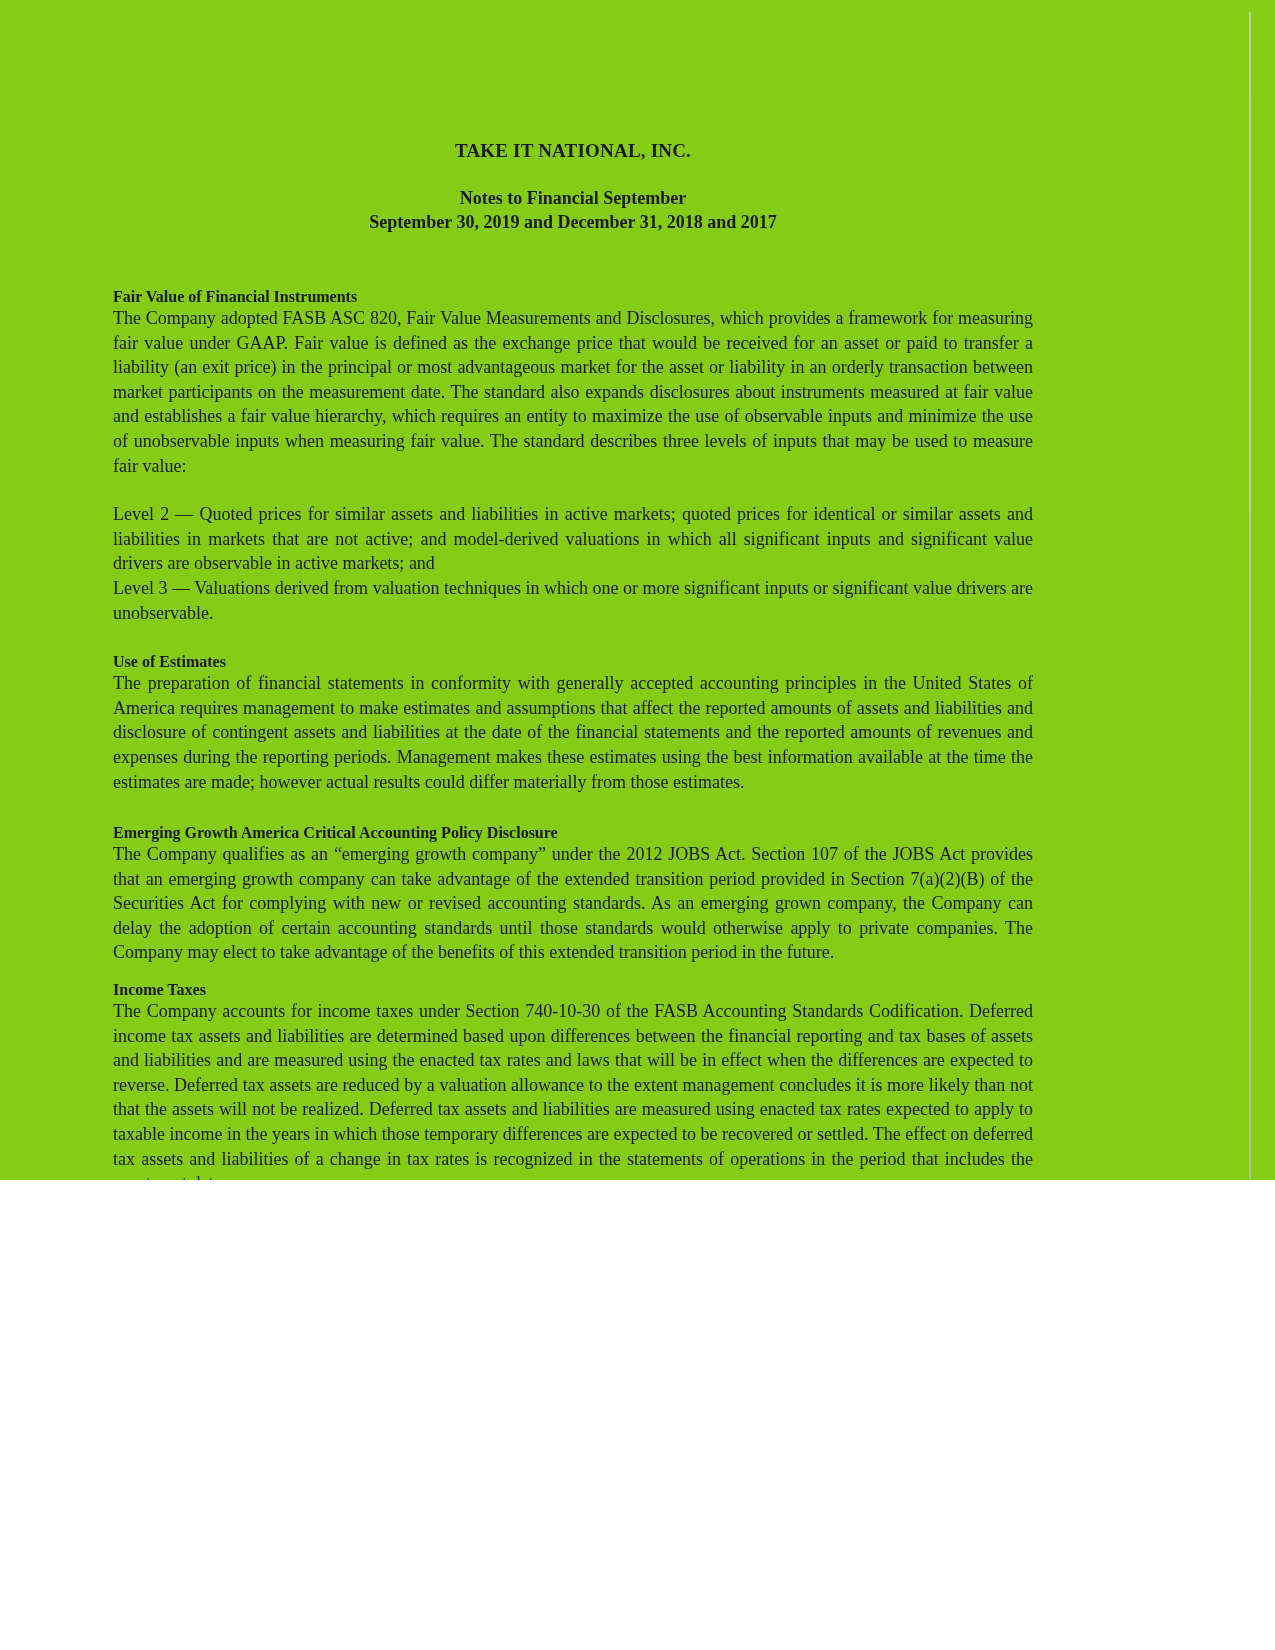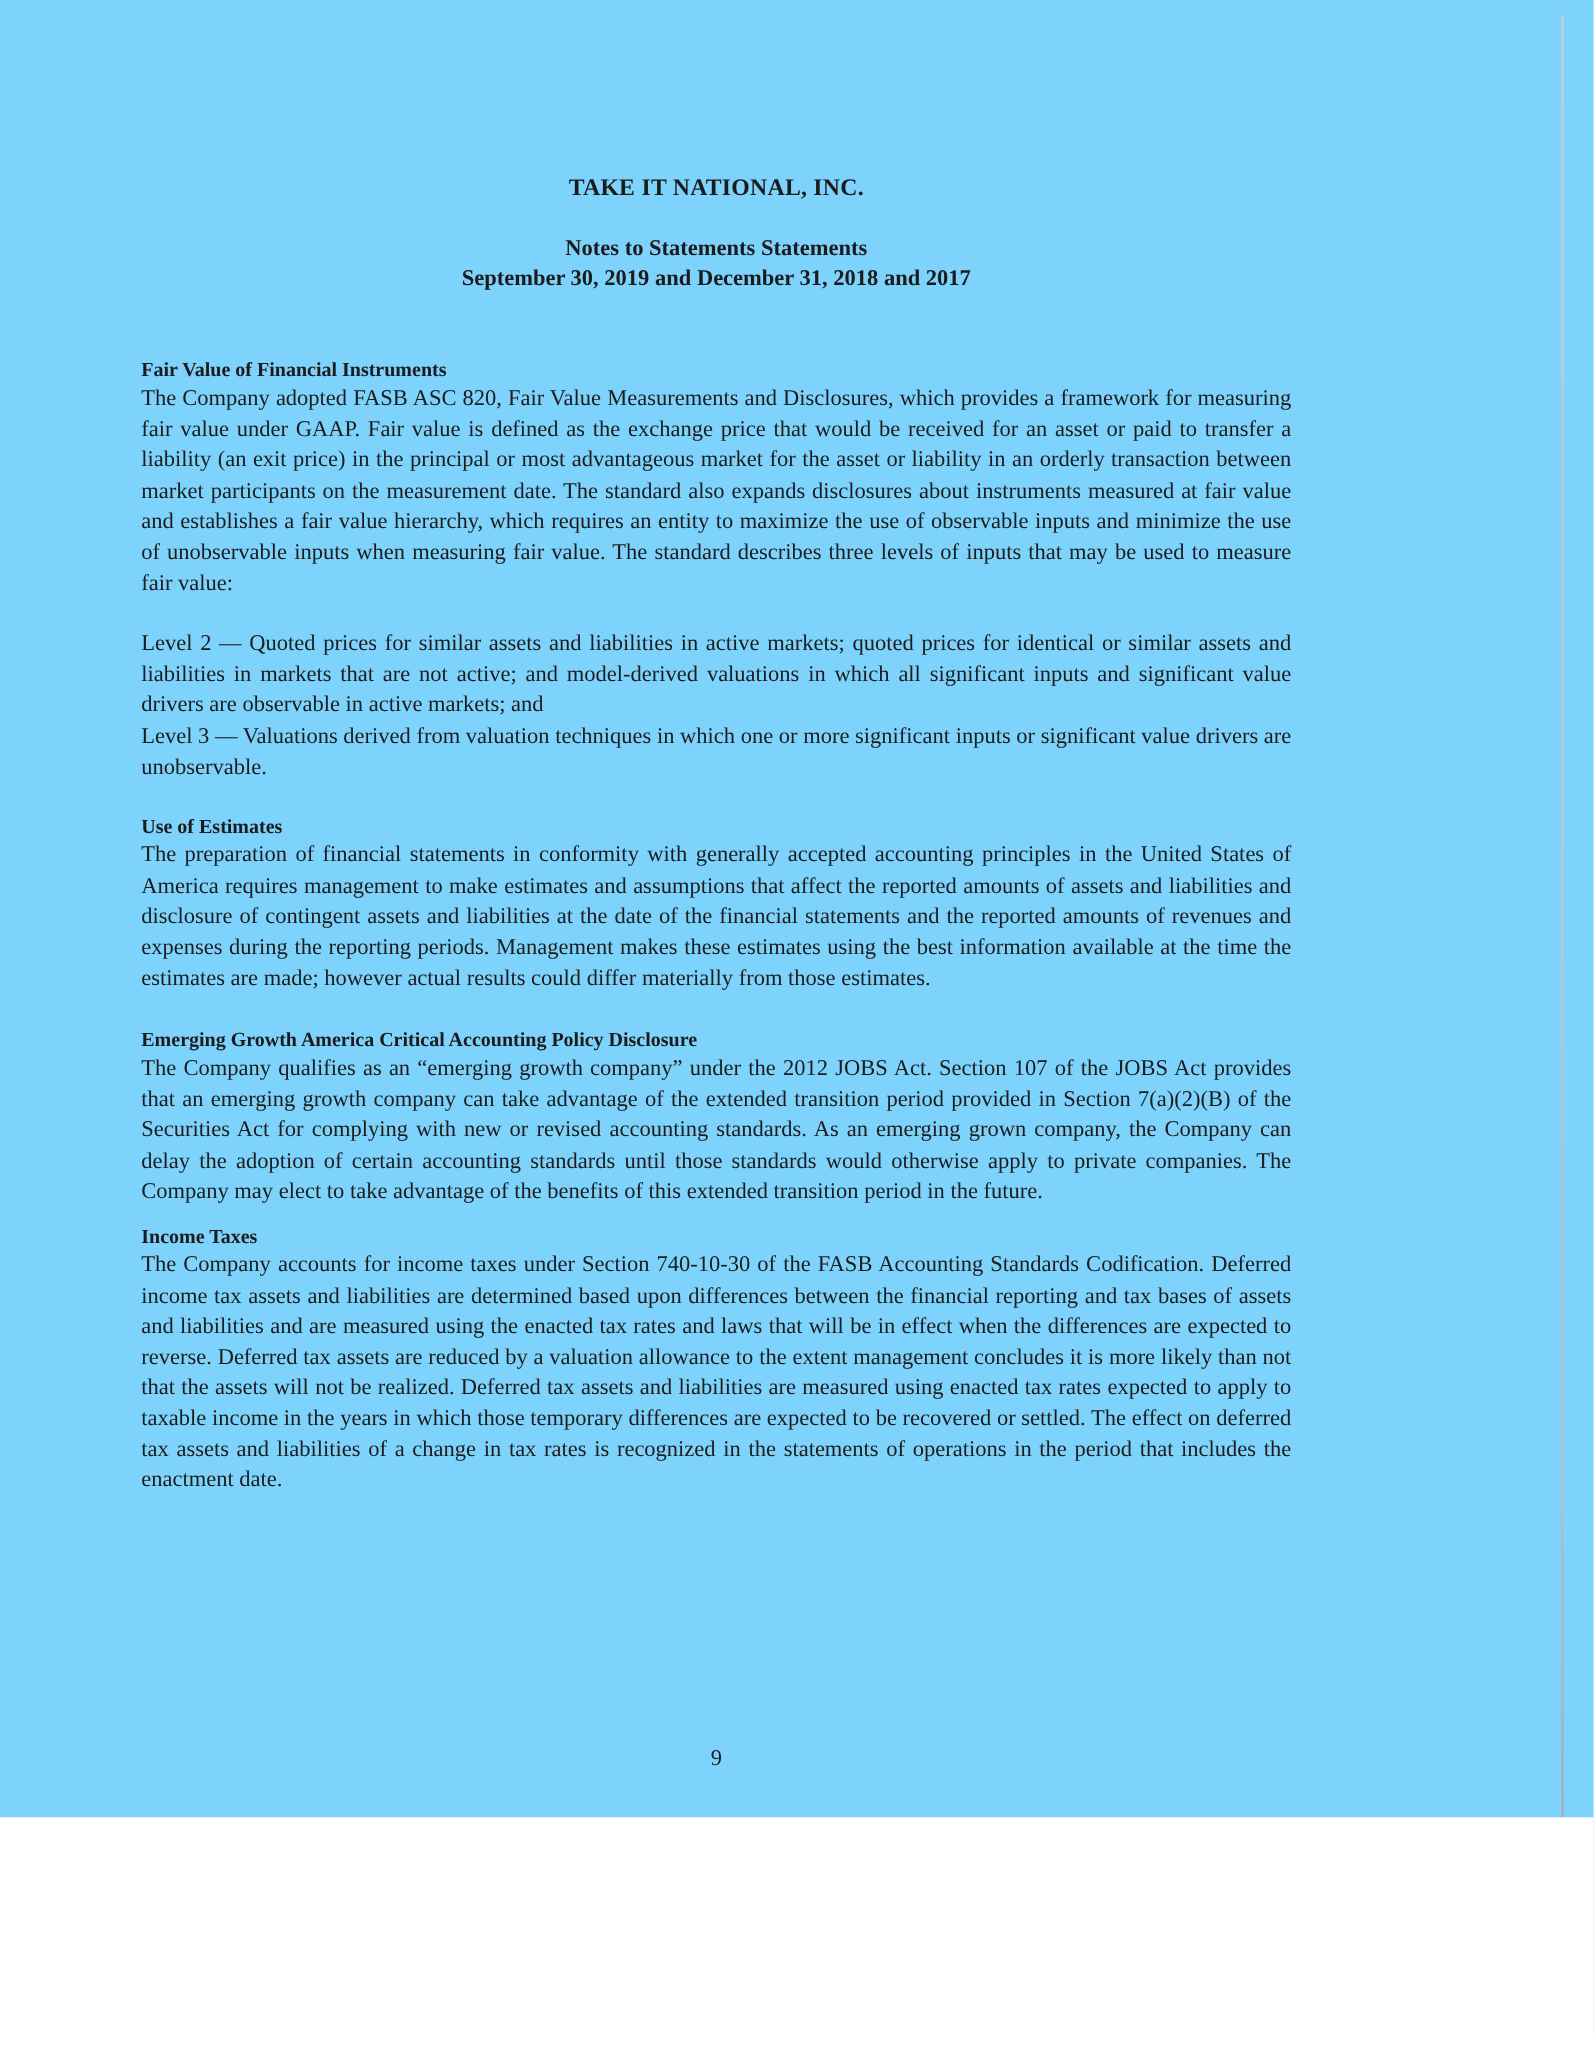--- a/index.html
+++ b/index.html
@@ -3,22 +3,22 @@
 <meta charset="utf-8">
 <style>
   html, body {
     margin: 0;
     padding: 0;
     background: #ffffff;
   }
   .page {
     position: relative;
     width: 1275px;
-    height: 1454px;
-    background: #7dd3fc;
+    height: 1180px;
+    background: #84cc16;
     font-family: "Liberation Serif", "DejaVu Serif", serif;
     color: #1b1b1b;
     overflow: hidden;
   }
   .content {
     position: absolute;
     left: 113px;
     top: 140px;
     width: 920px;
   }
@@ -80,21 +80,21 @@
 </style>
 </head>
 <body>
 
 <div class="page">
 
   <div class="content">
 
     <div class="doc-header">
       <div class="company-name">TAKE IT NATIONAL, INC.</div>
-      <div class="doc-title">Notes to Statements Statements</div>
+      <div class="doc-title">Notes to Financial September</div>
       <div class="doc-dates">September 30, 2019 and December 31, 2018 and 2017</div>
     </div>
 
     <div class="section-heading h-fair-value">Fair Value of Financial Instruments</div>
     <p class="body-para para-gap">The Company adopted FASB ASC 820, Fair Value Measurements and Disclosures, which provides a framework for measuring fair value under GAAP. Fair value is defined as the exchange price that would be received for an asset or paid to transfer a liability (an exit price) in the principal or most advantageous market for the asset or liability in an orderly transaction between market participants on the measurement date. The standard also expands disclosures about instruments measured at fair value and establishes a fair value hierarchy, which requires an entity to maximize the use of observable inputs and minimize the use of unobservable inputs when measuring fair value. The standard describes three levels of inputs that may be used to measure fair value:</p>
     <div class="levels">
       <p class="body-para">Level 2 — Quoted prices for similar assets and liabilities in active markets; quoted prices for identical or similar assets and liabilities in markets that are not active; and model-derived valuations in which all significant inputs and significant value drivers are observable in active markets; and</p>
       <p class="body-para">Level 3 — Valuations derived from valuation techniques in which one or more significant inputs or significant value drivers are unobservable.</p>
     </div>
 

